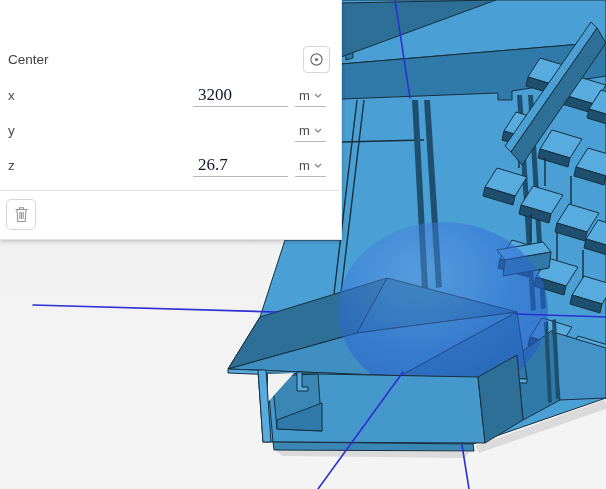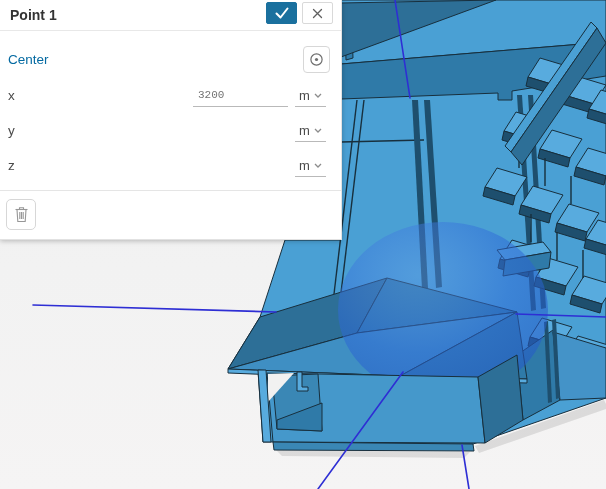--- a/index.html
+++ b/index.html
@@ -32,26 +32,26 @@
     border-bottom:1px solid #e8e8e8}
   .dlg-title{position:absolute;left:10px;top:7px;font-size:14px;font-weight:bold;color:#333}
   .btn{position:absolute;display:flex;align-items:center;justify-content:center;
     border-radius:2px;cursor:pointer}
   .btn-confirm{left:266px;top:2px;width:31px;height:22px;background:var(--accent-blue);border:1px solid var(--accent-blue)}
   .btn-close{left:302px;top:2px;width:31px;height:22px;background:#fff;border:1px solid #d9d9d9}
   .icon-btn{position:absolute;background:#fff;border:1px solid #d7d7d7;border-radius:4px;
     display:flex;align-items:center;justify-content:center;cursor:pointer}
   .btn-target{left:303px;top:46px;width:27px;height:27px}
   .btn-trash{left:6px;top:199px;width:30px;height:31px;border-radius:5px}
-  .section-label{position:absolute;left:8px;top:52px;font-size:13.5px;color:#0369a1}
+  .section-label{position:absolute;left:8px;top:52px;font-size:13.5px;color:#404040}
   .row{position:absolute;left:0;width:100%;height:23px}
   .row .rlabel{position:absolute;left:8px;top:3px;font-size:13.5px;color:#4a4a4a}
   .row .rinput{position:absolute;left:193px;top:0;width:95px;height:22px;border:none;
-    border-bottom:1px solid #b9b9b9;font-family:Liberation Mono, monospace;
-    font-size:11px;color:#737373;padding:0 2px 2px 5px;background:transparent;outline:none}
+    border-bottom:1px solid #b9b9b9;font-family:Liberation Serif, serif;
+    font-size:17px;color:#0f172a;padding:0 2px 2px 5px;background:transparent;outline:none}
   .row .runit{position:absolute;left:295px;top:0;width:31px;height:22px;
     border-bottom:1px solid #b9b9b9;font-size:13px;color:#4a4a4a;cursor:pointer;
     display:flex;align-items:center;gap:4px;padding-left:4px}
   .chev{width:8px;height:5px;stroke:#8c8c8c;stroke-width:1.3;fill:none}
   .divider2{position:absolute;left:0;top:190px;width:100%;border-top:1px solid #e5e5e5}
 </style>
 </head>
 <body>
 
 <div class="stage">
@@ -160,33 +160,20 @@
     <g>
       <path class="axis" d="M33,305 L276,312"></path>
       <path class="axis" d="M516,314 L606,317"></path>
       <path class="axis" d="M395,0 L410,98"></path>
       <path class="axis" d="M462,445 L469,489"></path>
       <path class="axis" d="M318,489 L403,372"></path>
     </g>
   </svg>
 
   <div class="dialog">
-    <div class="dlg-header">
-      <span class="dlg-title">Point 1</span>
-      <div class="btn btn-confirm">
-        <svg width="16" height="14" viewBox="0 0 16 14">
-          <polyline points="2.5,7.5 6.5,11.5 13.5,2.5" fill="none" stroke="#ffffff" stroke-width="2" stroke-linecap="round" stroke-linejoin="round"></polyline>
-        </svg>
-      </div>
-      <div class="btn btn-close">
-        <svg width="11" height="11" viewBox="0 0 11 11">
-          <path d="M1.5,1.5 L9.5,9.5 M9.5,1.5 L1.5,9.5" stroke="#5f5f5f" stroke-width="1.3" stroke-linecap="round"></path>
-        </svg>
-      </div>
-    </div>
 
     <span class="section-label">Center</span>
     <div class="icon-btn btn-target">
       <svg width="15" height="15" viewBox="0 0 15 15">
         <circle cx="7.5" cy="7.5" r="5.6" fill="none" stroke="#6e6e6e" stroke-width="1.2"></circle>
         <circle cx="7.5" cy="7.5" r="1.6" fill="#6e6e6e"></circle>
       </svg>
     </div>
 
     <div class="row" style="top:85px">
@@ -203,20 +190,21 @@
       <span class="rlabel">y</span>
       <span class="runit">
         <span>m</span>
         <svg class="chev" viewBox="0 0 8 5">
             <polyline points="1,1 4,4 7,1"></polyline>
           </svg>
       </span>
     </div>
     <div class="row" style="top:155px">
       <span class="rlabel">z</span>
+      <input class="rinput" value="26.7" style="">
       <span class="runit">
         <span>m</span>
         <svg class="chev" viewBox="0 0 8 5">
             <polyline points="1,1 4,4 7,1"></polyline>
           </svg>
       </span>
     </div>
 
     <div class="divider2"></div>
 

